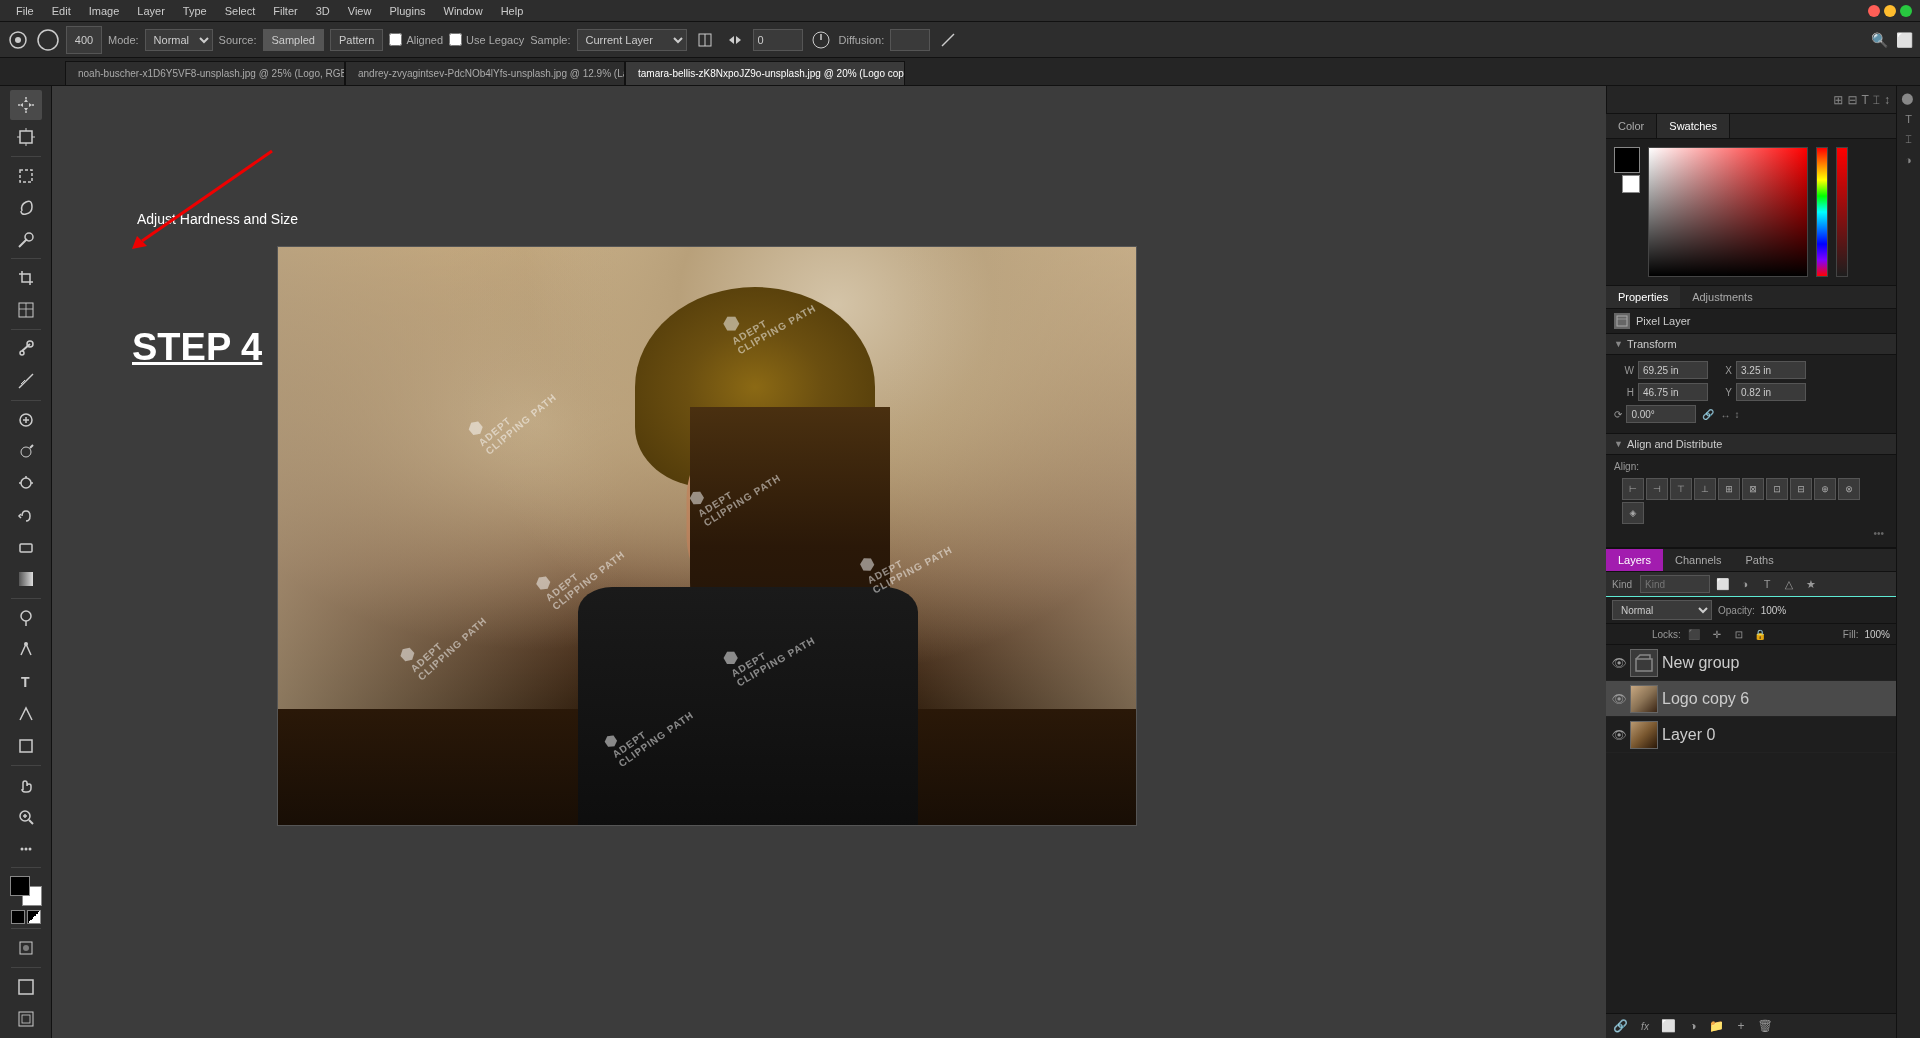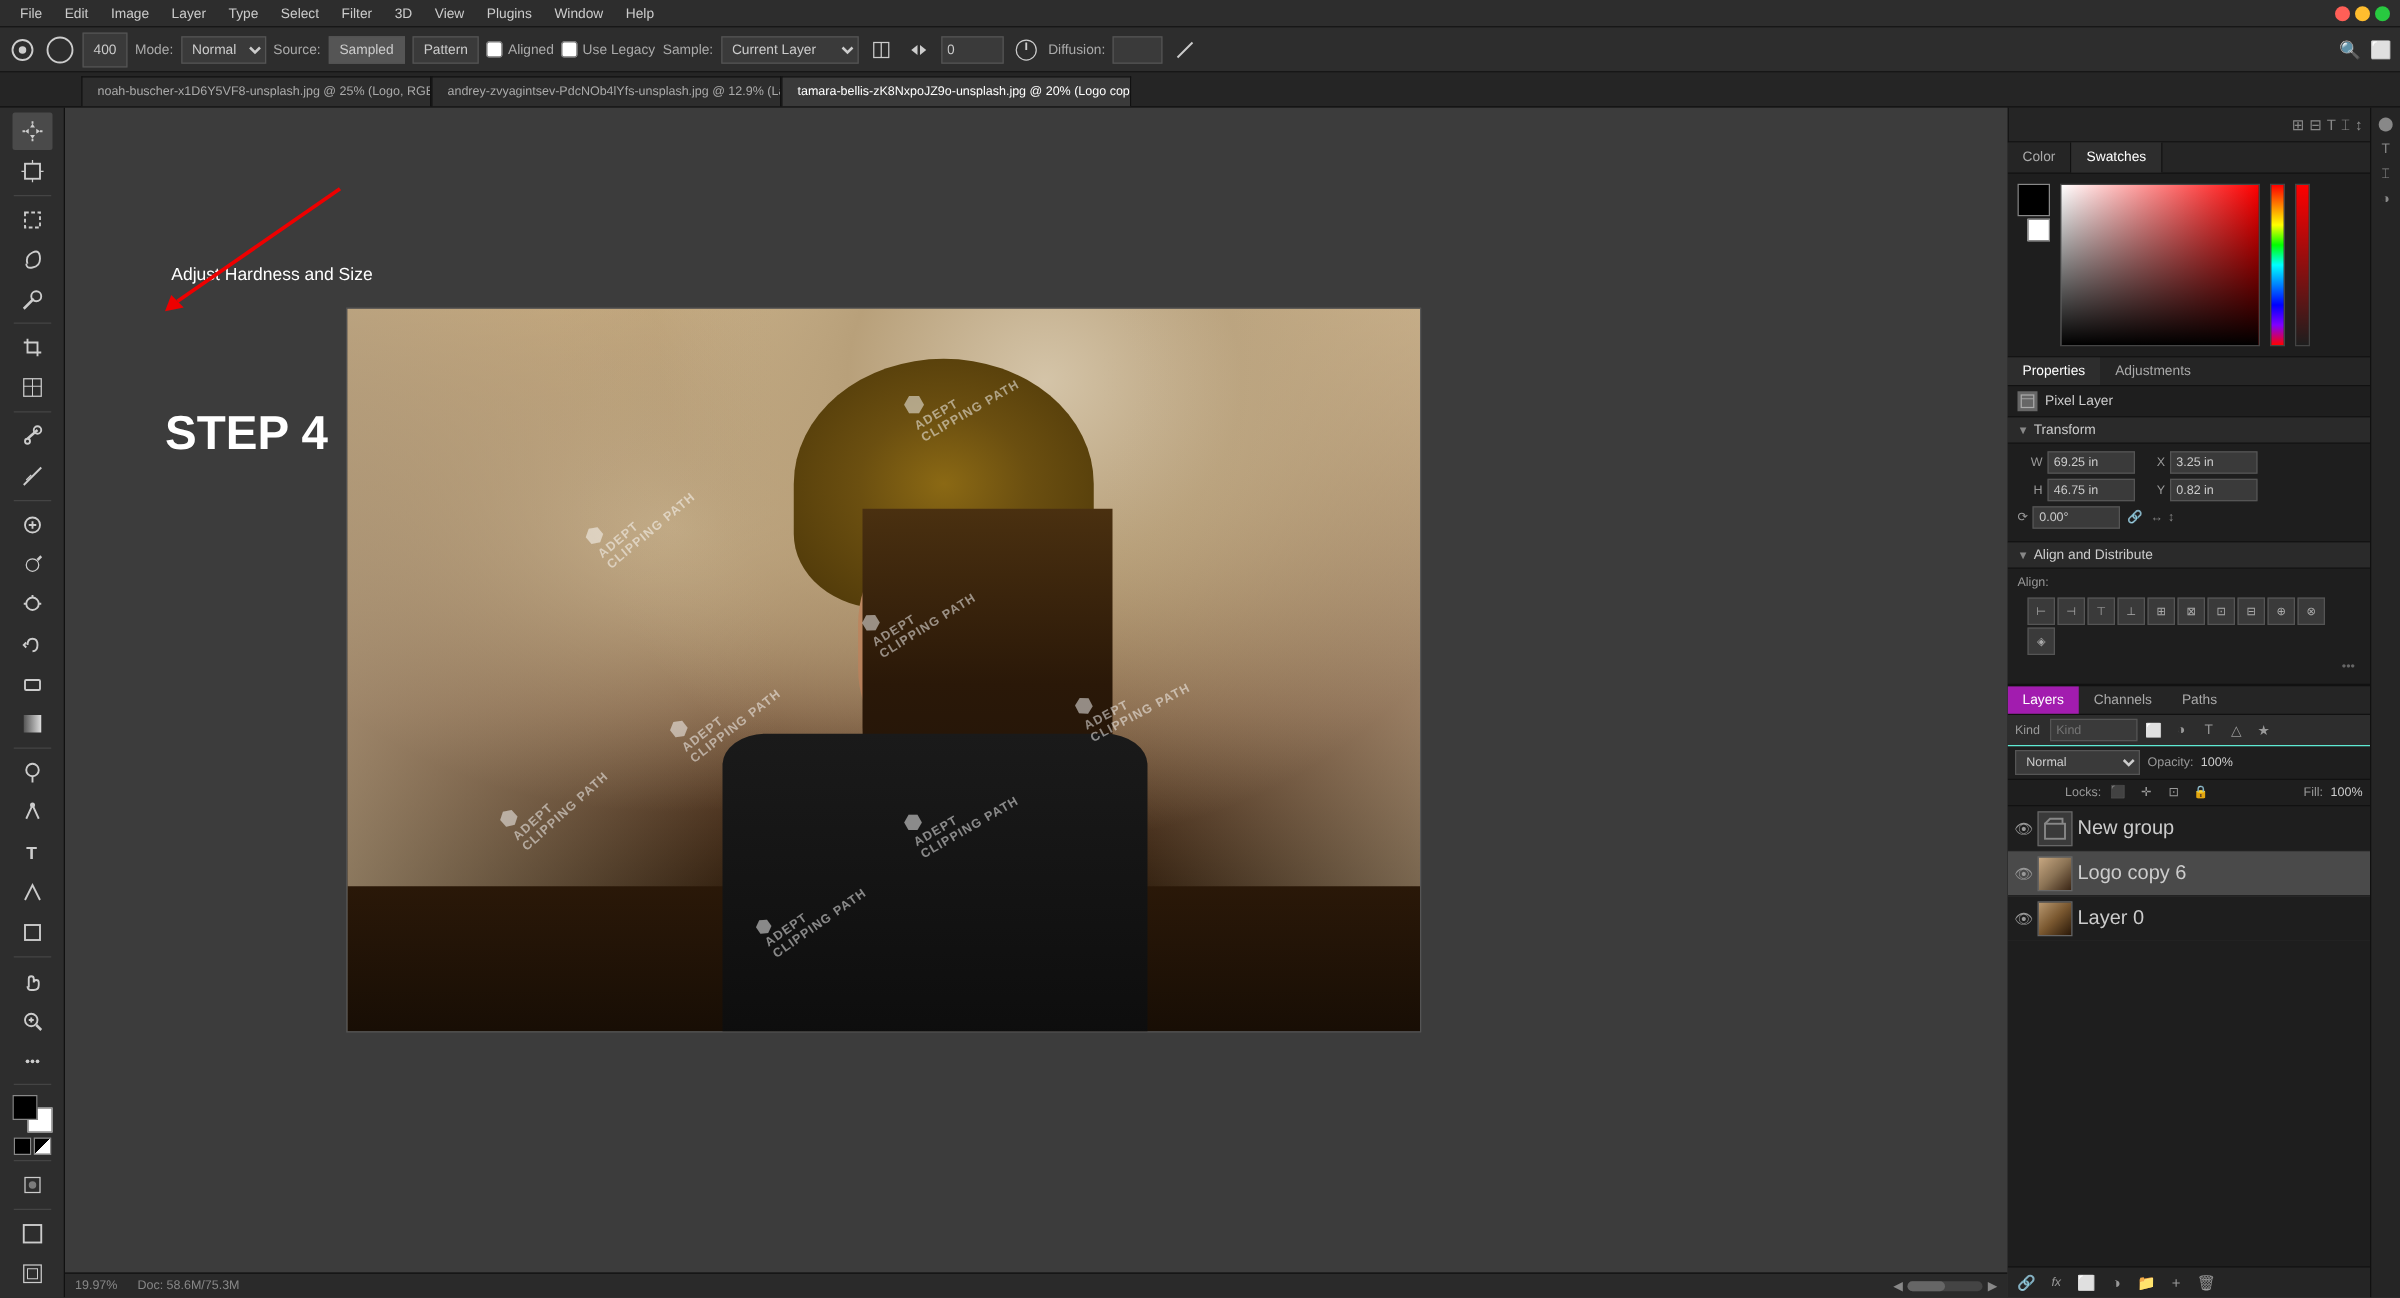--- a/index.html
+++ b/index.html
@@ -210,20 +210,21 @@
       font-size: 13px;
       font-weight: normal;
     }
     .step-number {
       position: absolute;
       top: 230px;
       left: 88px;
       color: #fff;
       font-size: 36px;
       font-weight: bold;
+      text-decoration: underline;
     }
     .canvas-image {
       position: absolute;
       top: 160px;
       left: 225px;
       width: 860px;
       height: 580px;
       background: linear-gradient(135deg, #c8a882 0%, #8b7355 30%, #5a4a3a 60%, #2a2020 100%);
       overflow: hidden;
     }
@@ -907,31 +908,20 @@
           <span style="font-size:16px; display:block;">⬢</span>
           ADEPT<br>CLIPPING PATH
         </div>
         <div class="wm-text" style="top:80%; left:38%; transform:rotate(-35deg);">
           <span style="font-size:14px; display:block;">⬢</span>
           ADEPT<br>CLIPPING PATH
         </div>
       </div>
     </div>
 
-    <div class="canvas-bottom" style="position:absolute; bottom:0; left:0; right:0; height:20px; background:#2a2a2a; border-top:1px solid #111; display:flex; align-items:center; padding:0 8px; gap:16px; font-size:10px; color:#888;">
-      <span>19.97%</span>
-      <span>Doc: 58.6M/75.3M</span>
-      <div style="display:flex; align-items:center; gap:4px; margin-left:auto;">
-        <span style="cursor:pointer;">◀</span>
-        <div style="flex:1; width:60px; height:8px; background:#444; border-radius:4px;">
-          <div style="width:30px; height:8px; background:#666; border-radius:4px;"></div>
-        </div>
-        <span style="cursor:pointer;">▶</span>
-      </div>
-    </div>
   </div>
 
   <div style="display:flex; flex-direction:column; width:290px; flex-shrink:0;">
 
     <div style="height:28px; background:#252525; border-bottom:1px solid #111; border-left:1px solid #111; display:flex; align-items:center; justify-content:flex-end; padding:0 6px; gap:4px;">
       <div style="cursor:pointer; color:#888; font-size:12px;">⊞</div>
       <div style="cursor:pointer; color:#888; font-size:12px;">⊟</div>
       <div style="cursor:pointer; color:#888; font-size:12px;">T</div>
       <div style="cursor:pointer; color:#888; font-size:12px;">⌶</div>
       <div style="cursor:pointer; color:#888; font-size:12px;">↕</div>

